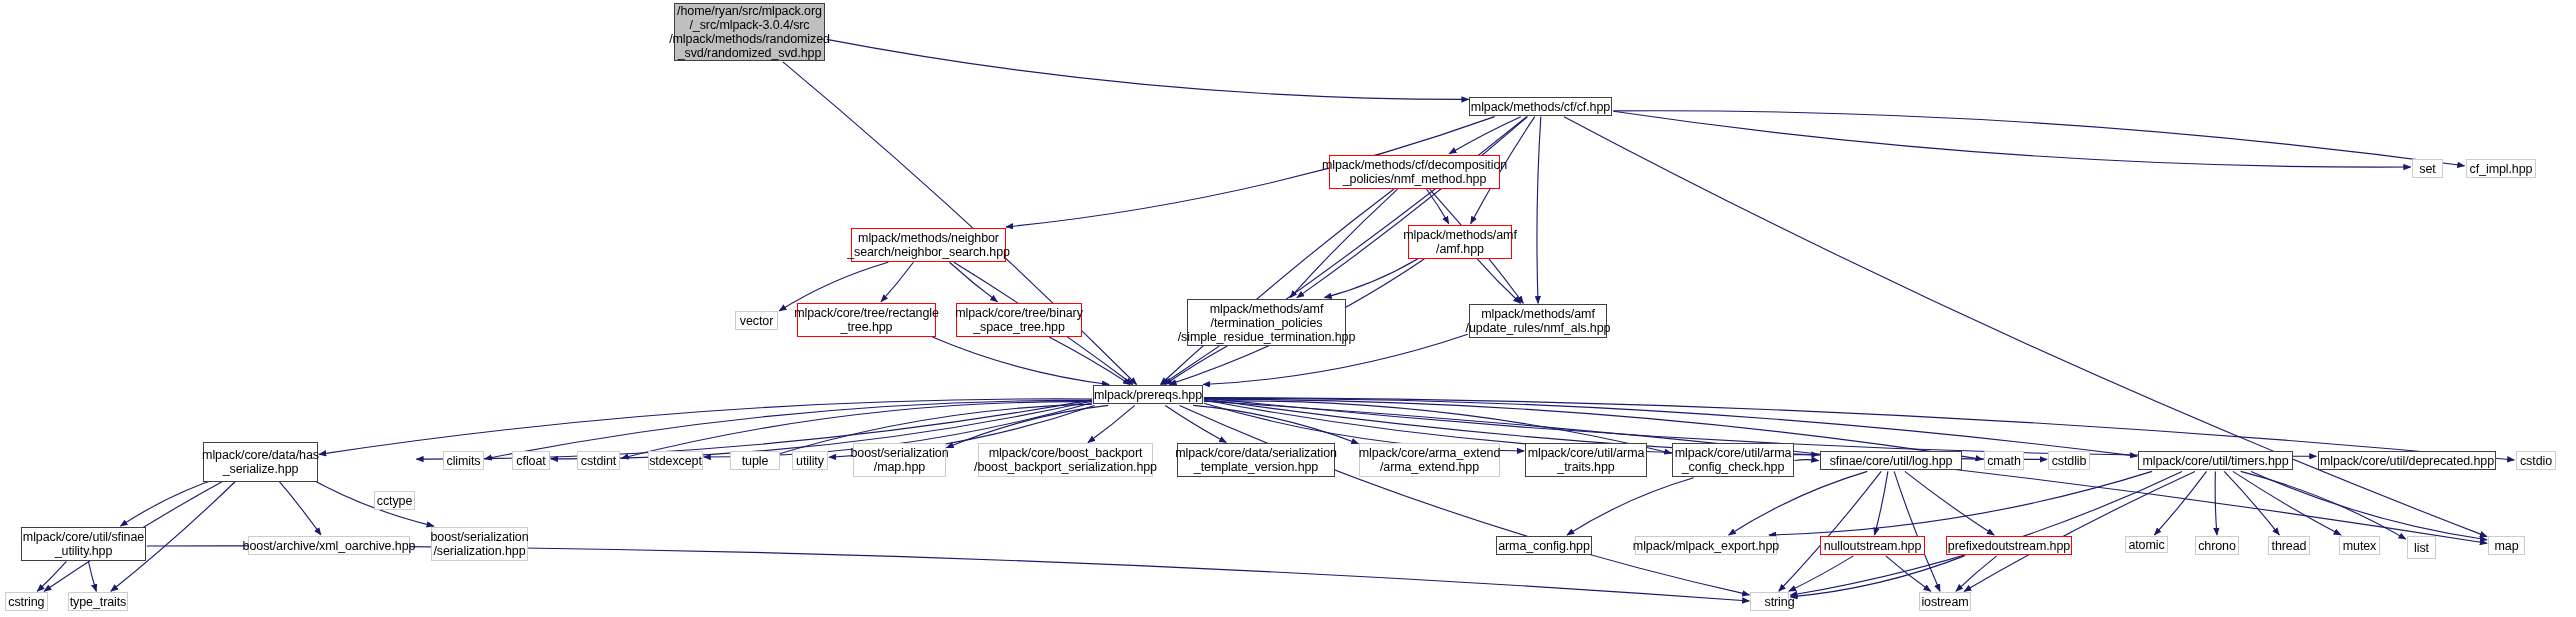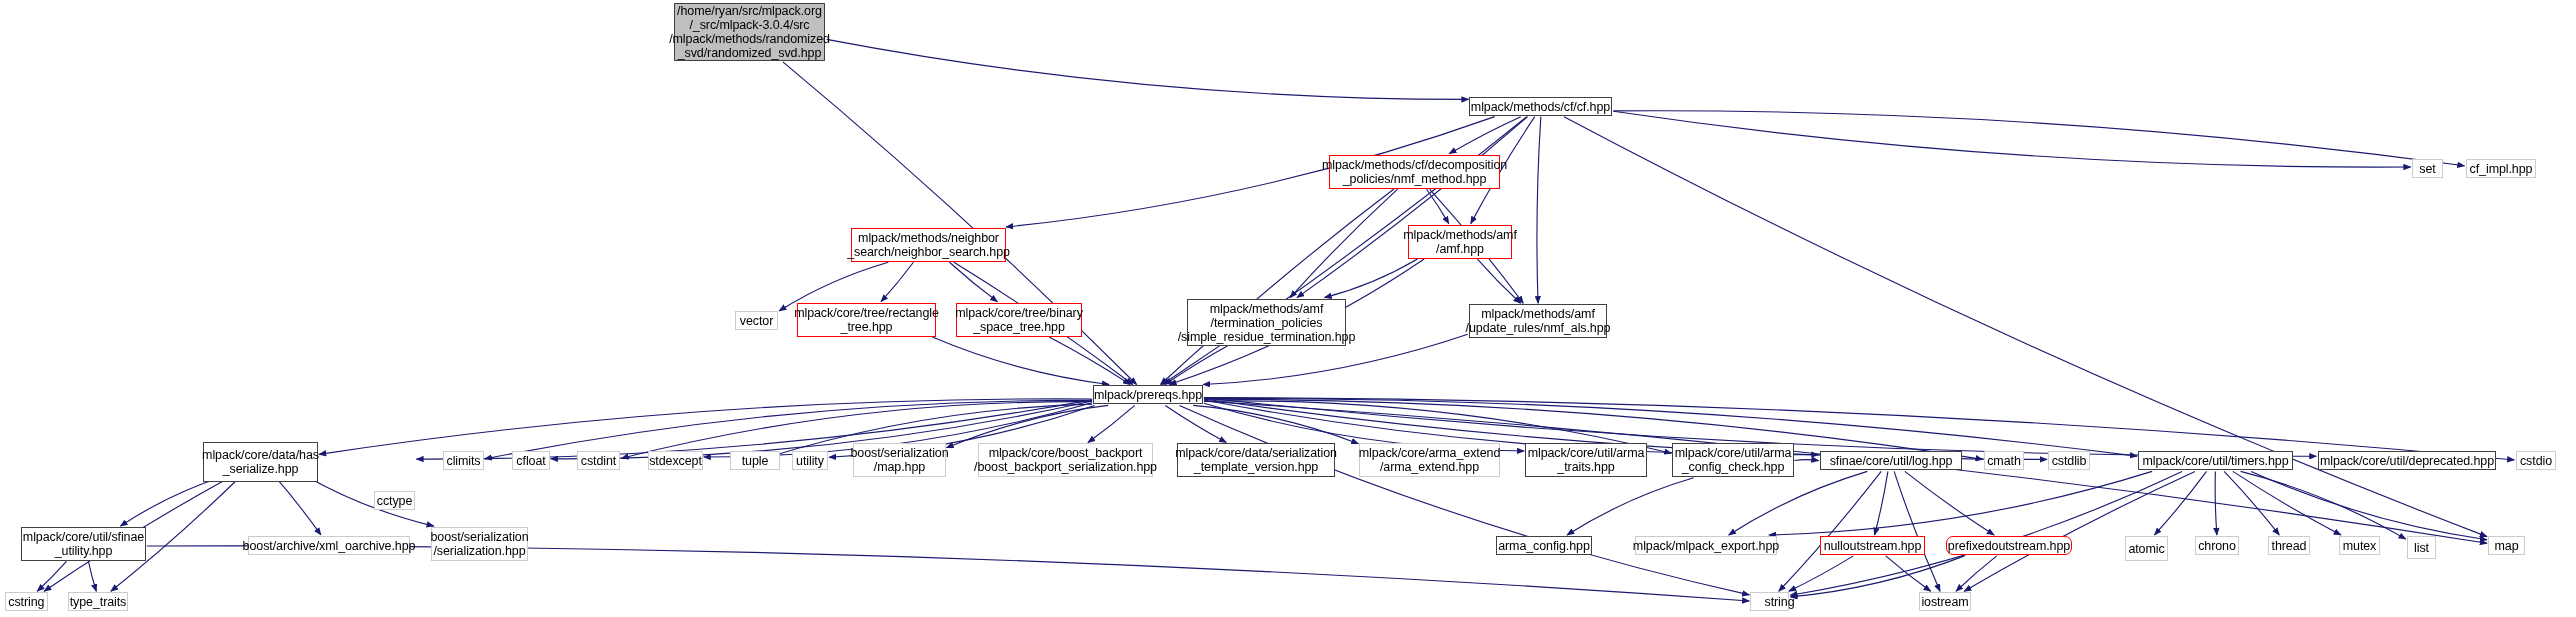--- a/index.html
+++ b/index.html
@@ -195,22 +195,22 @@
       <div class="node dark" style="left: 2318px; top: 451px; width: 178px; height: 19.3px;">mlpack/core/util/deprecated.hpp</div>
       <div class="node light" style="left: 2516px; top: 451px; width: 40px; height: 19.3px;">cstdio</div>
       <div class="node dark" style="left: 21px; top: 527px; width: 125px; height: 34px;">mlpack/core/util/sfinae
 _utility.hpp</div>
       <div class="node light" style="left: 248px; top: 536px; width: 162px; height: 19.3px;">boost/archive/xml_oarchive.hpp</div>
       <div class="node light" style="left: 431px; top: 527px; width: 97px; height: 34px;">boost/serialization
 /serialization.hpp</div>
       <div class="node dark" style="left: 1496px; top: 536px; width: 96px; height: 19.3px;">arma_config.hpp</div>
       <div class="node light" style="left: 1635px; top: 536px; width: 142px; height: 19.3px;">mlpack/mlpack_export.hpp</div>
       <div class="node red" style="left: 1820px; top: 536px; width: 105px; height: 19.3px;">nulloutstream.hpp</div>
-      <div class="node red" style="left: 1946px; top: 536px; width: 126px; height: 19.3px; border-radius: 7px;">prefixedoutstream.hpp</div>
-      <div class="node light" style="left: 2125px; top: 536px; width: 43px; height: 25px;">atomic</div>
+      <div class="node red" style="left: 1946px; top: 536px; width: 126px; height: 19.3px;">prefixedoutstream.hpp</div>
+      <div class="node light" style="left: 2125px; top: 536px; width: 43px; height: 17px;">atomic</div>
       <div class="node light" style="left: 2195px; top: 536px; width: 44px; height: 19.3px;">chrono</div>
       <div class="node light" style="left: 2268px; top: 536px; width: 42px; height: 19.3px;">thread</div>
       <div class="node light" style="left: 2339px; top: 536px; width: 41px; height: 19.3px;">mutex</div>
       <div class="node light" style="left: 2407px; top: 536px; width: 29px; height: 23px;">list</div>
       <div class="node light" style="left: 2488px; top: 536px; width: 37px; height: 19.3px;">map</div>
       <div class="node light" style="left: 4.8px; top: 592px; width: 43px; height: 19.3px;">cstring</div>
       <div class="node light" style="left: 68px; top: 592px; width: 60px; height: 19.3px;">type_traits</div>
       <div class="node light" style="left: 1750px; top: 592px; width: 39px; height: 19.3px; padding-left: 20px;">string</div>
       <div class="node light" style="left: 1919px; top: 592px; width: 52px; height: 19.3px;">iostream</div>
     </div>

